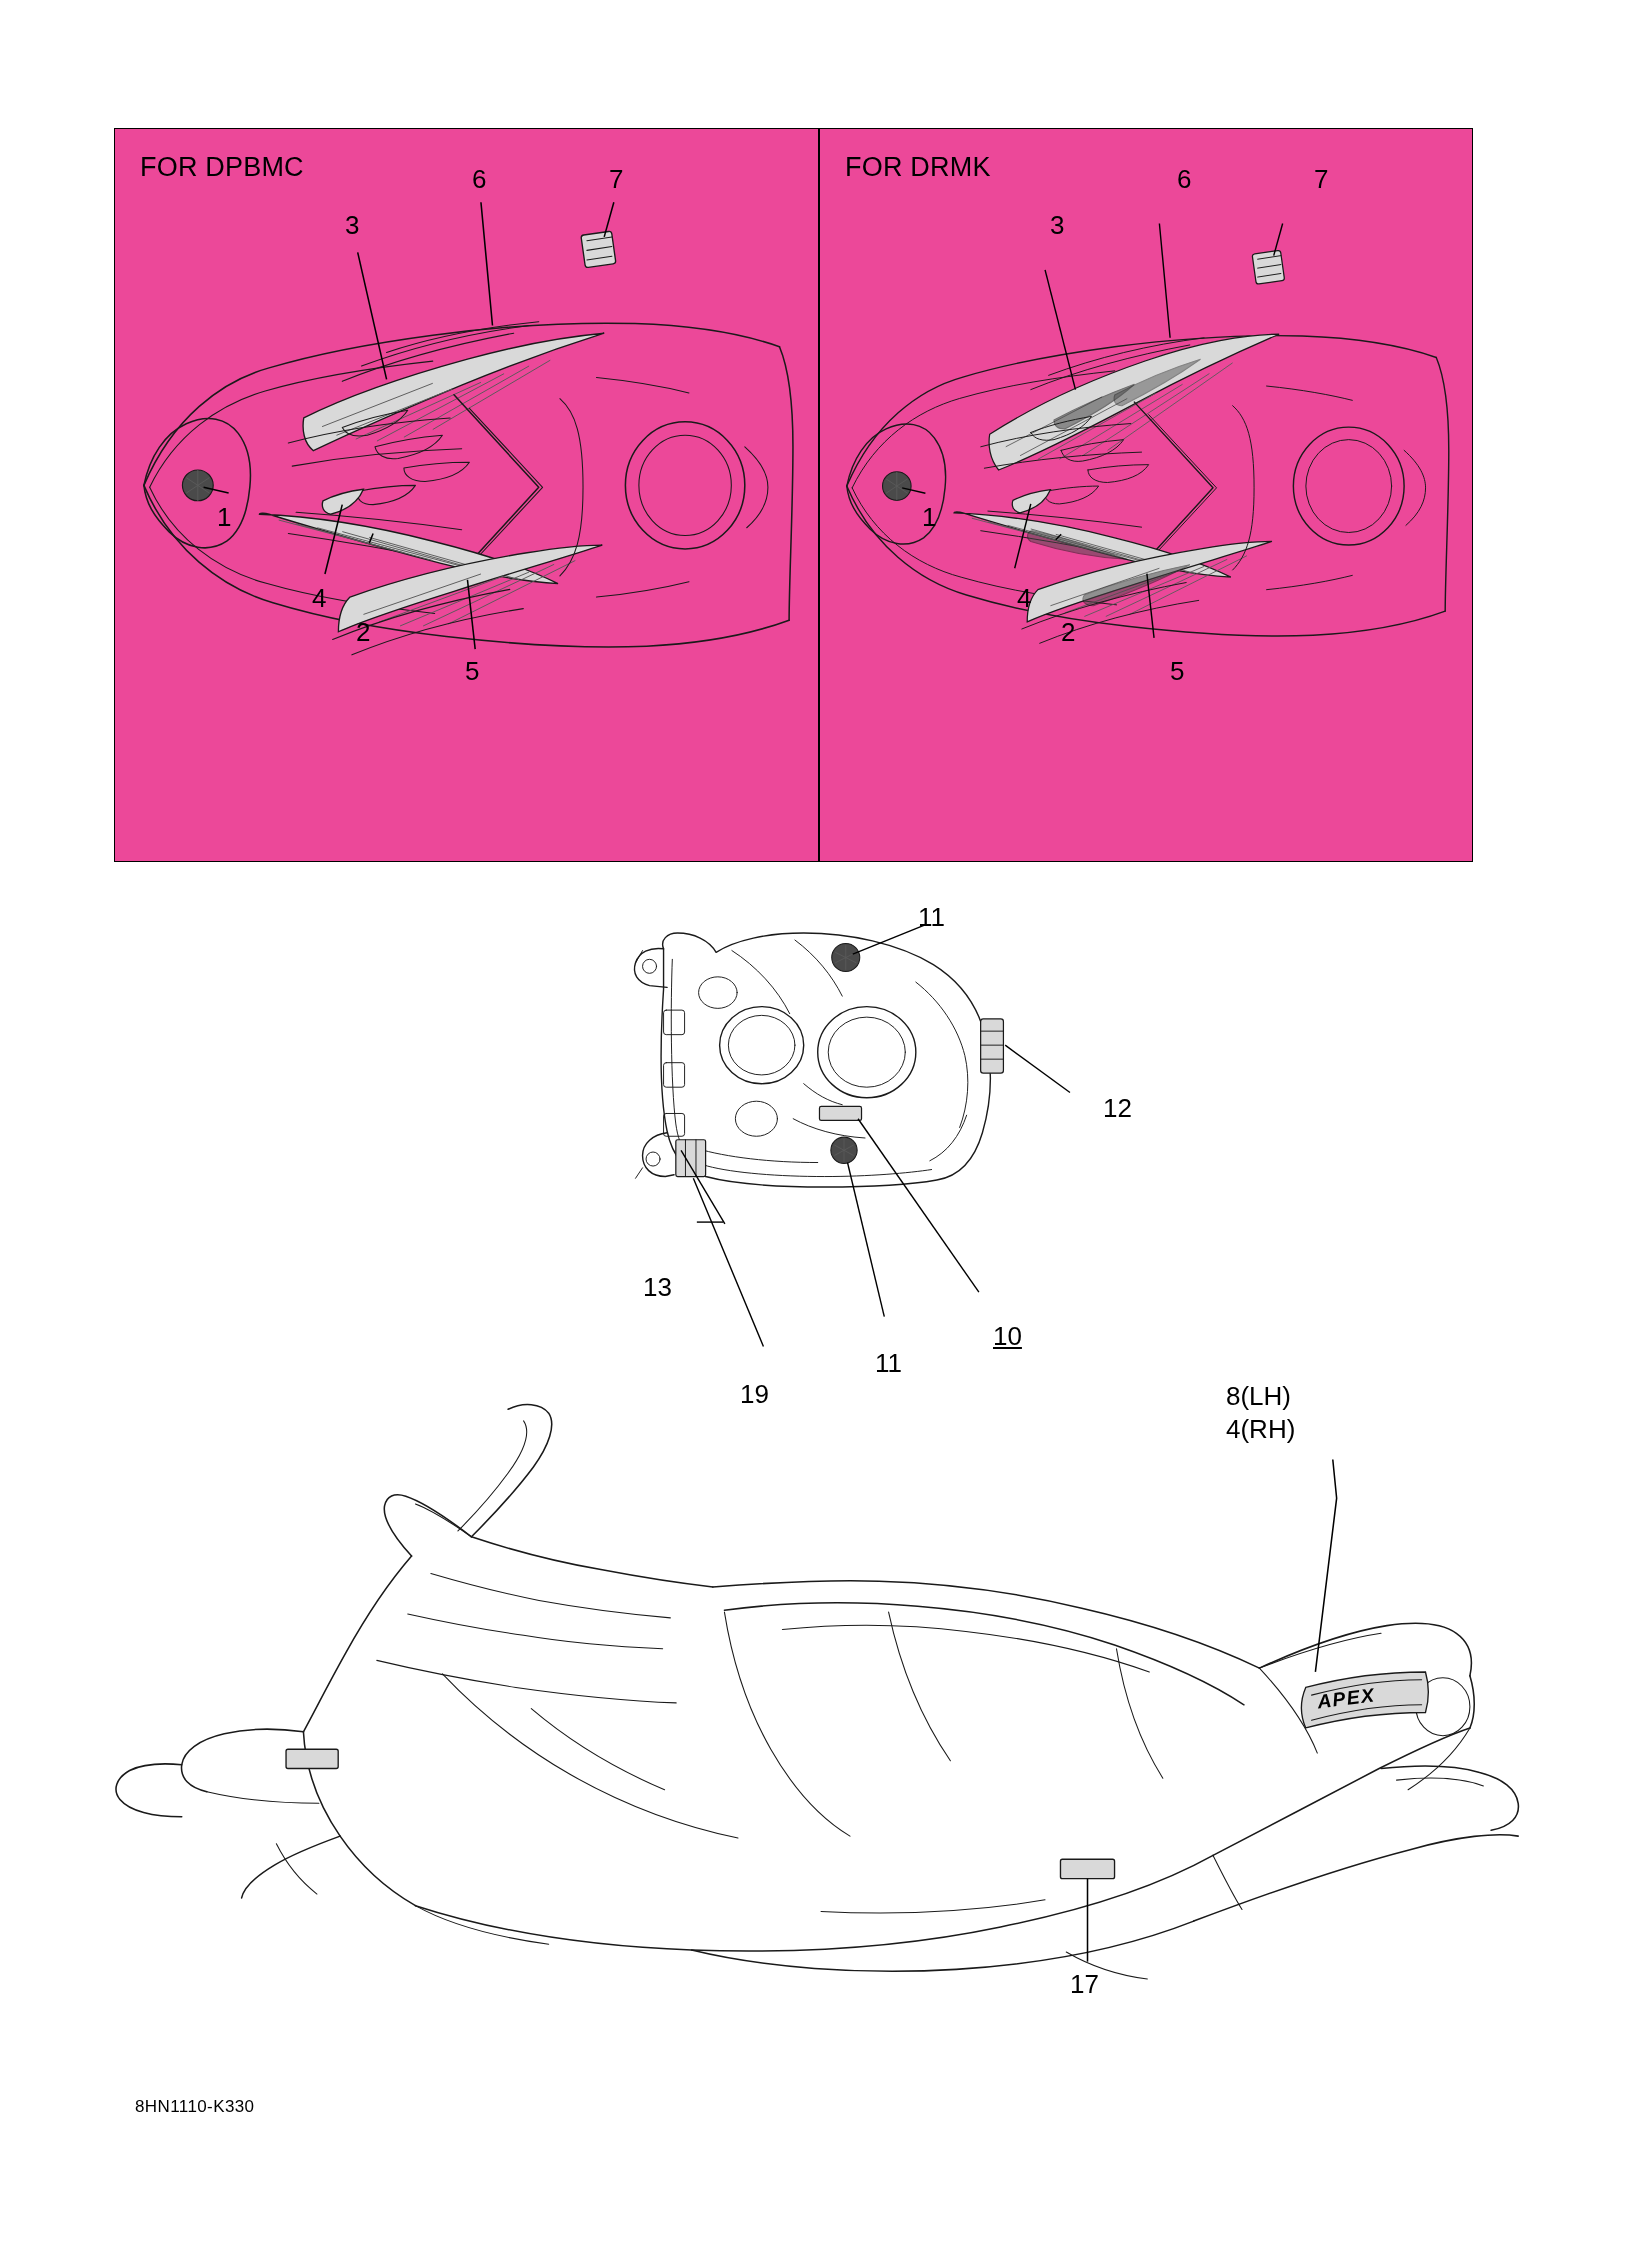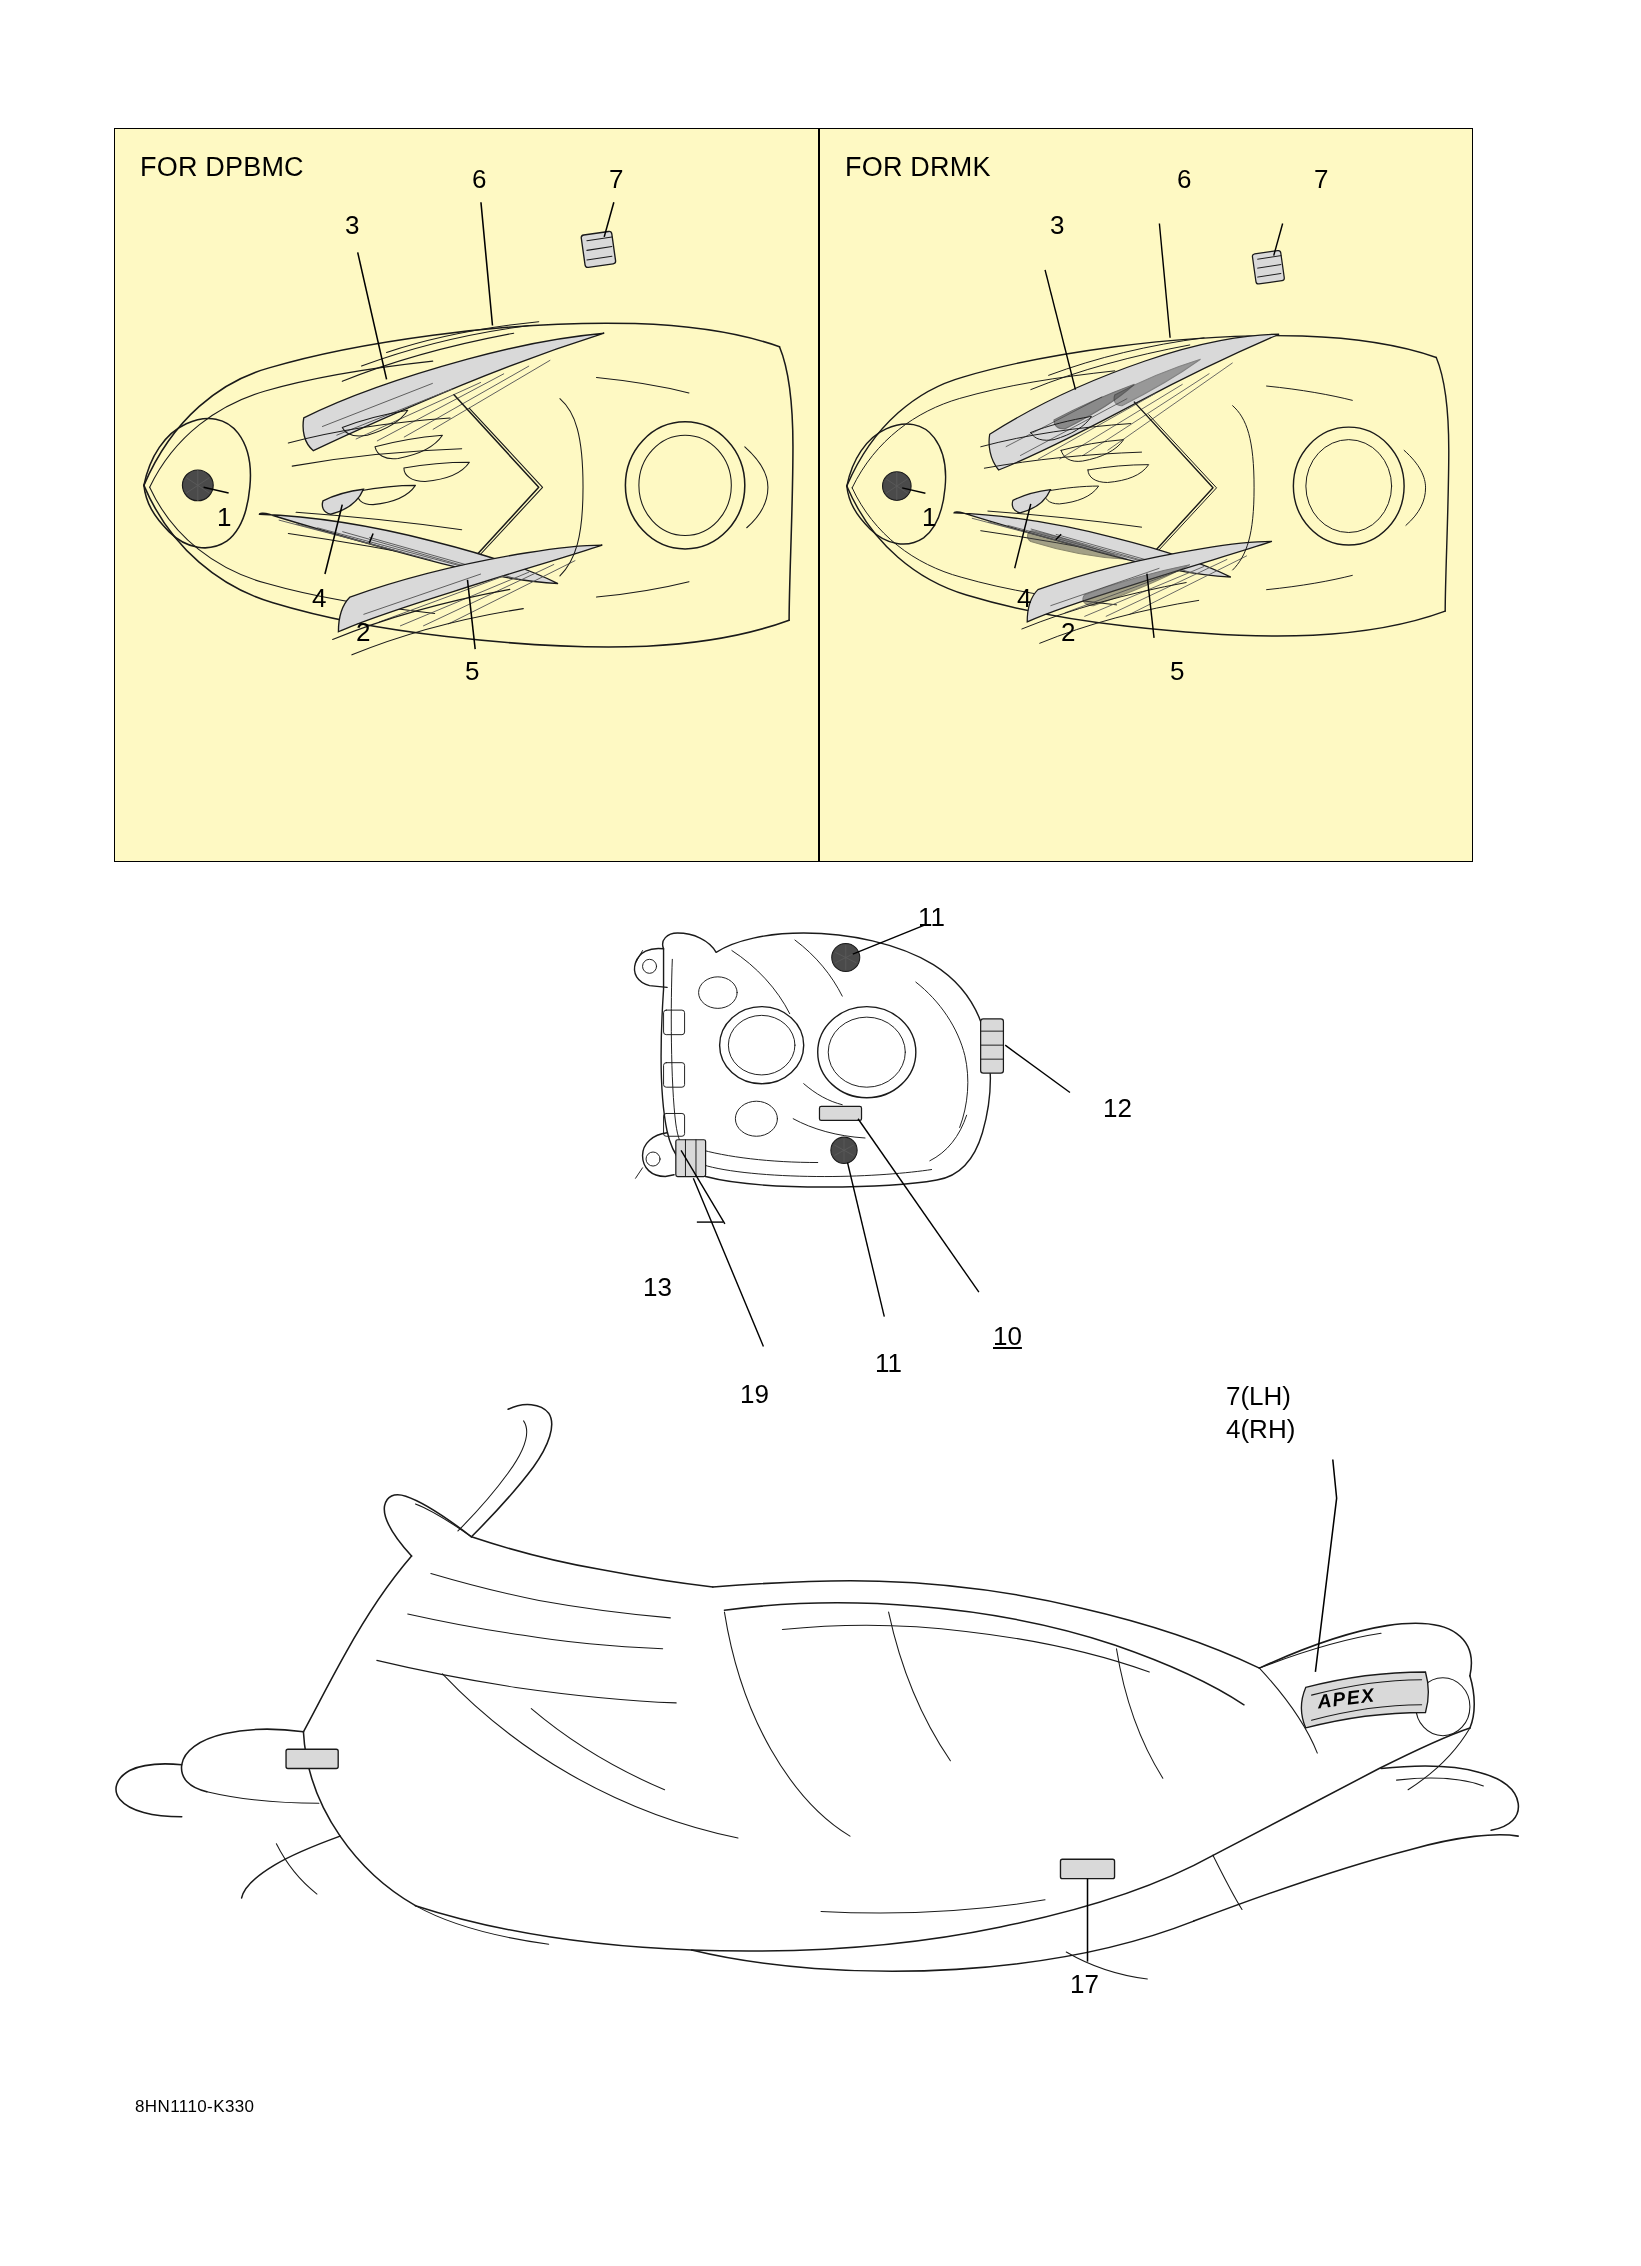--- a/index.html
+++ b/index.html
@@ -19,21 +19,21 @@
   .page {
     position: absolute;
     inset: 0;
   }
 
   
   .panel {
     position: absolute;
     border: 1.9px solid #000;
     box-sizing: border-box;
-    background: #fef9c3;
+    background: #ec4899;
   }
   #panel-dpbmc { left: 114px; top: 128px; width: 705px; height: 734px; }
   #panel-drmk  { left: 819px; top: 128px; width: 654px; height: 734px; }
 
   .panel-title {
     position: absolute;
     left: 25px;
     top: 23px;
     font-size: 27px;
     letter-spacing: 0.2px;
@@ -346,21 +346,21 @@
       <path class="fillgray" d="M1262 308 C1300 298 1344 292 1386 292 C1390 306 1390 320 1386 334 C1344 334 1300 340 1262 350 C1256 336 1256 322 1262 308 Z"></path>
       <path class="ln-thin" d="M1268 316 C1306 306 1346 300 1382 300"></path>
       <path class="ln-thin" d="M1268 342 C1306 332 1346 326 1382 326"></path>
 
       <rect class="fillgray" x="1008" y="486" width="56" height="20" rx="2"></rect>
 
       <path class="lead" d="M1290 72 L1294 112 L1272 292"></path>
       <path class="lead" d="M1036 592 L1036 506"></path>
     </svg>
 
-    <div class="callout two-line" style="left:1139px; top:-7.7px;">7(LH)</div>
+    <div class="callout two-line" style="left:1139px; top:-7.7px;">8(LH)</div>
     <div class="callout two-line" style="left:1139px; top:25px;">4(RH)</div>
     <div class="callout" style="left:983px; top:581px;">17</div>
 
     <div style="position:absolute; left:1230px; top:295px; width:106px; font-size:19.3px; font-style:italic; font-weight:bold; letter-spacing:1.4px; transform:rotate(-7deg);">APEX</div>
   </div>
 
   <div id="part-code">8HN1110-K330</div>
 
 </div>
 

